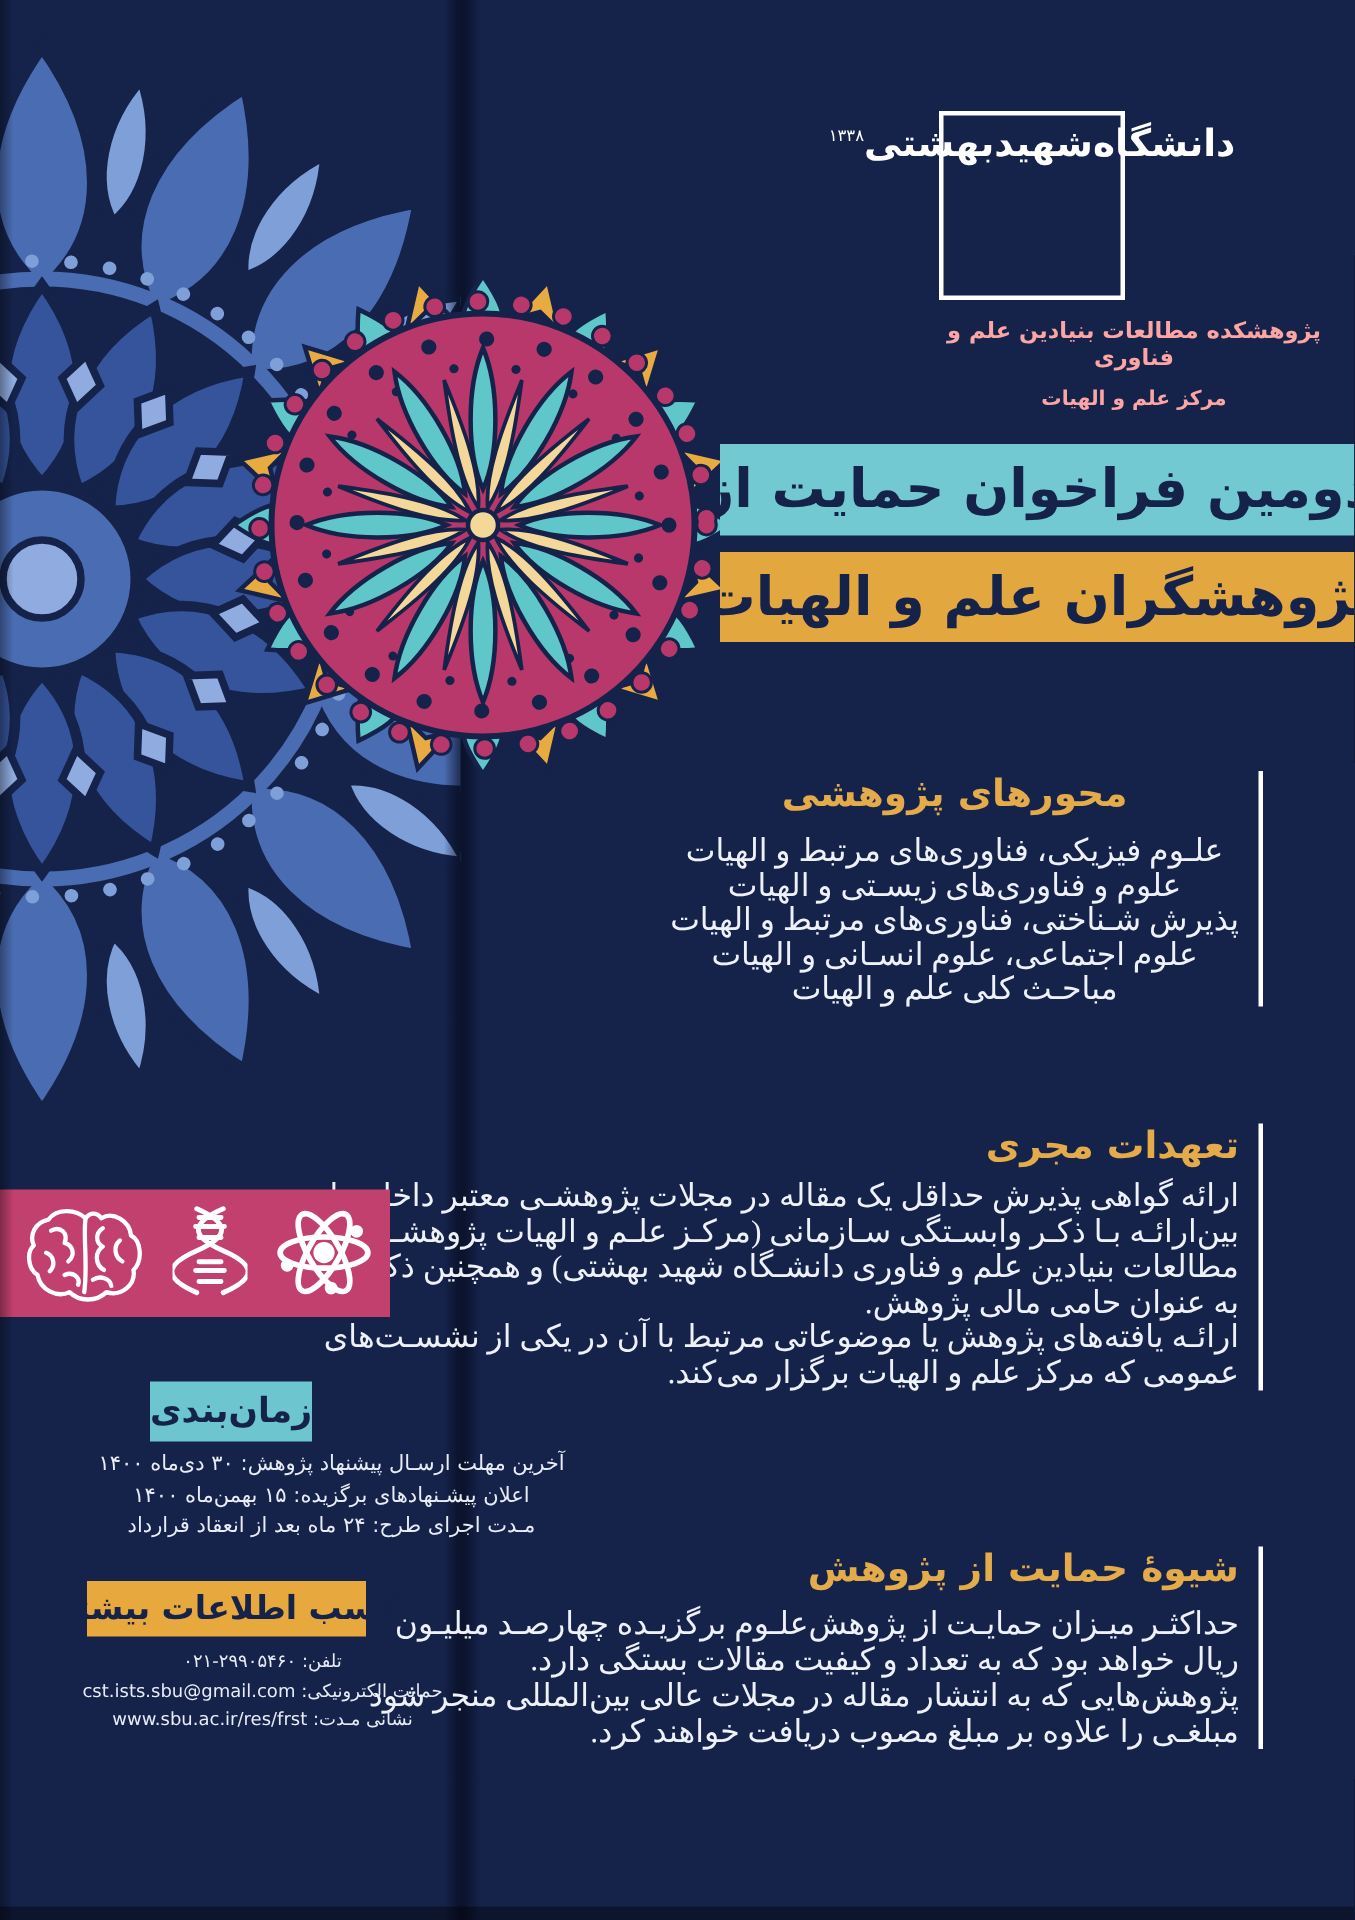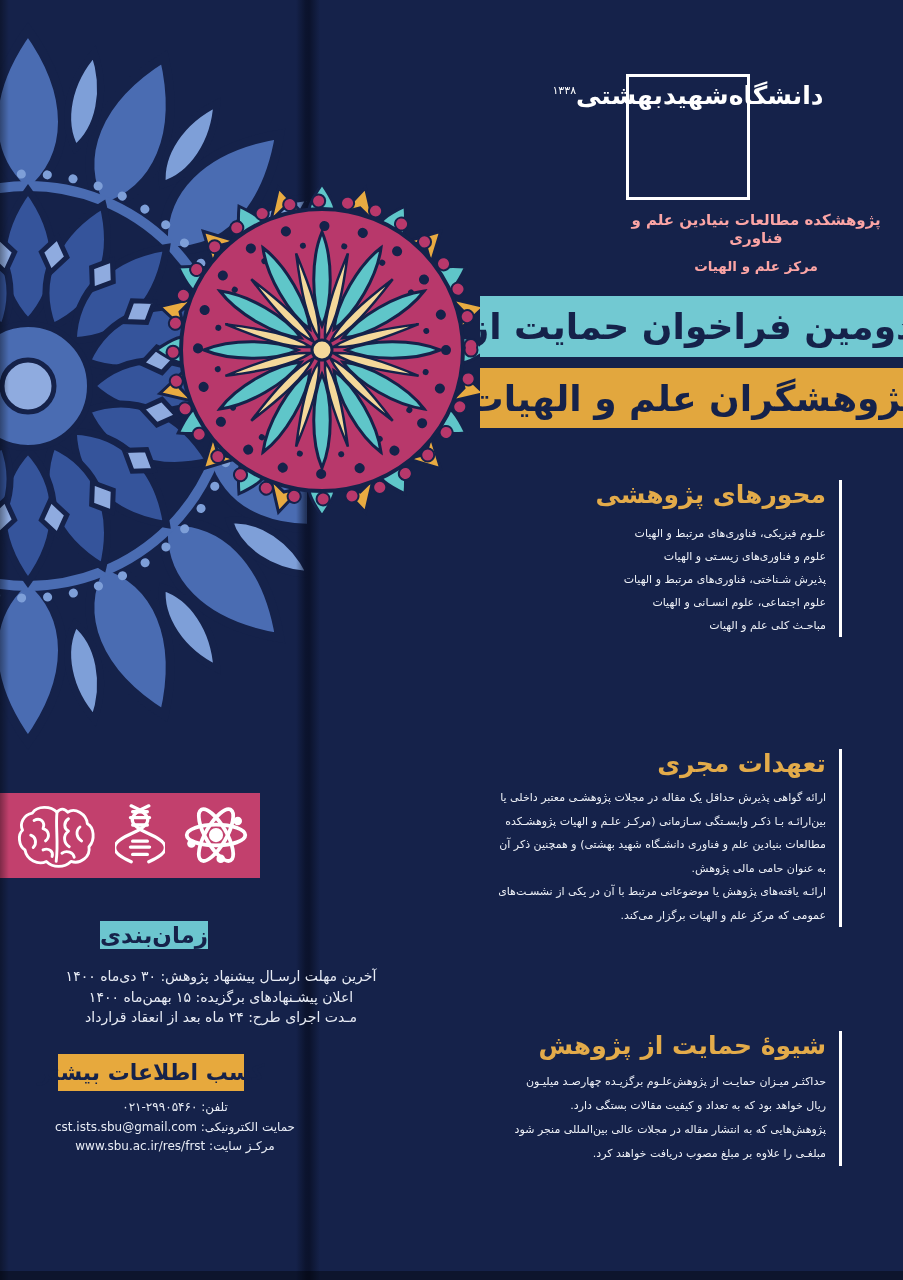--- a/index.html
+++ b/index.html
@@ -38,41 +38,41 @@
     color:#15224a; font-weight:bold; white-space:nowrap; overflow:hidden;
   }
   .banner-teal{ top:296px; height:61px; background:#72c9d2; font-size:36px; }
   .banner-yellow{ top:368px; height:60px; background:#e2a73e; font-size:36px; }
   
   .section{
     position:absolute; right:61px; text-align:right; color:#eef1f7;
     border-left:none; border-right:3.5px solid #ffffff; padding-right:13px;
   }
   .section .heading{ color:#e3ab4a; font-weight:bold; font-size:25px; line-height:29px; }
-  .section .line{ font-size:11px; }
-  .sec-axes{ top:480px; }
+  .section .line{ font-size:21px;font-family:Liberation Serif, serif; }
+  .sec-axes{ top:514px;text-align:center; }
   .sec-axes .heading{ margin-bottom:13px; }
   .sec-axes .line{ line-height:23px; }
   .sec-commit{ top:749px; }
   .sec-commit .heading{ margin-bottom:8px; }
   .sec-commit .line{ line-height:23.5px; }
   .sec-support{ top:1031px; }
   .sec-support .heading{ margin-bottom:10px; }
   .sec-support .line{ line-height:24px; }
   
   .icon-banner{
     position:absolute; top:793px; left:0; width:260px; height:85px; background:#c2406d;
     display:flex; align-items:center; justify-content:space-between; padding:0 10px 0 16px;
   }
   .icon-banner svg{ display:block; }
   .badge{
     position:absolute; display:flex; align-items:center; justify-content:center;
     color:#15224a; font-weight:bold; white-space:nowrap;
   }
-  .badge-teal{ top:921px; left:100px; width:108px; height:28px; background:#6cc5cf; font-size:23px; }
+  .badge-teal{ top:921px; left:100px; width:108px; height:40px; background:#6cc5cf; font-size:23px; }
   .badge-yellow{ top:1054px; left:58px; width:186px; height:37px; background:#e7a93d; font-size:22px; }
   .schedule-list{
     position:absolute; top:966px; left:11px; width:420px; text-align:center;
     color:#e8ecf5; font-size:14px; line-height:20.5px;
   }
   .contacts{
     position:absolute; top:1098px; left:5px; width:340px; text-align:center;
     color:#e8ecf5; font-size:12px; line-height:19.5px;
   }
   .c-value{ unicode-bidi:embed; }
@@ -324,20 +324,20 @@
   <div class="contacts">
     <div>
       <span class="c-label">تلفن:</span>
       <span class="c-value" dir="ltr">۰۲۱-۲۹۹۰۵۴۶۰</span>
     </div>
     <div>
       <span class="c-label">حمایت الکترونیکی:</span>
       <span class="c-value" dir="ltr">cst.ists.sbu@gmail.com</span>
     </div>
     <div>
-      <span class="c-label">مرکـز سایت:</span>
+      <span class="c-label">نشانی مـدت:</span>
       <span class="c-value" dir="ltr">www.sbu.ac.ir/res/frst</span>
     </div>
   </div>
 
   <div class="left-edge"></div>
   <div class="bottom-edge"></div>
 </div>
 
 </body></html>

